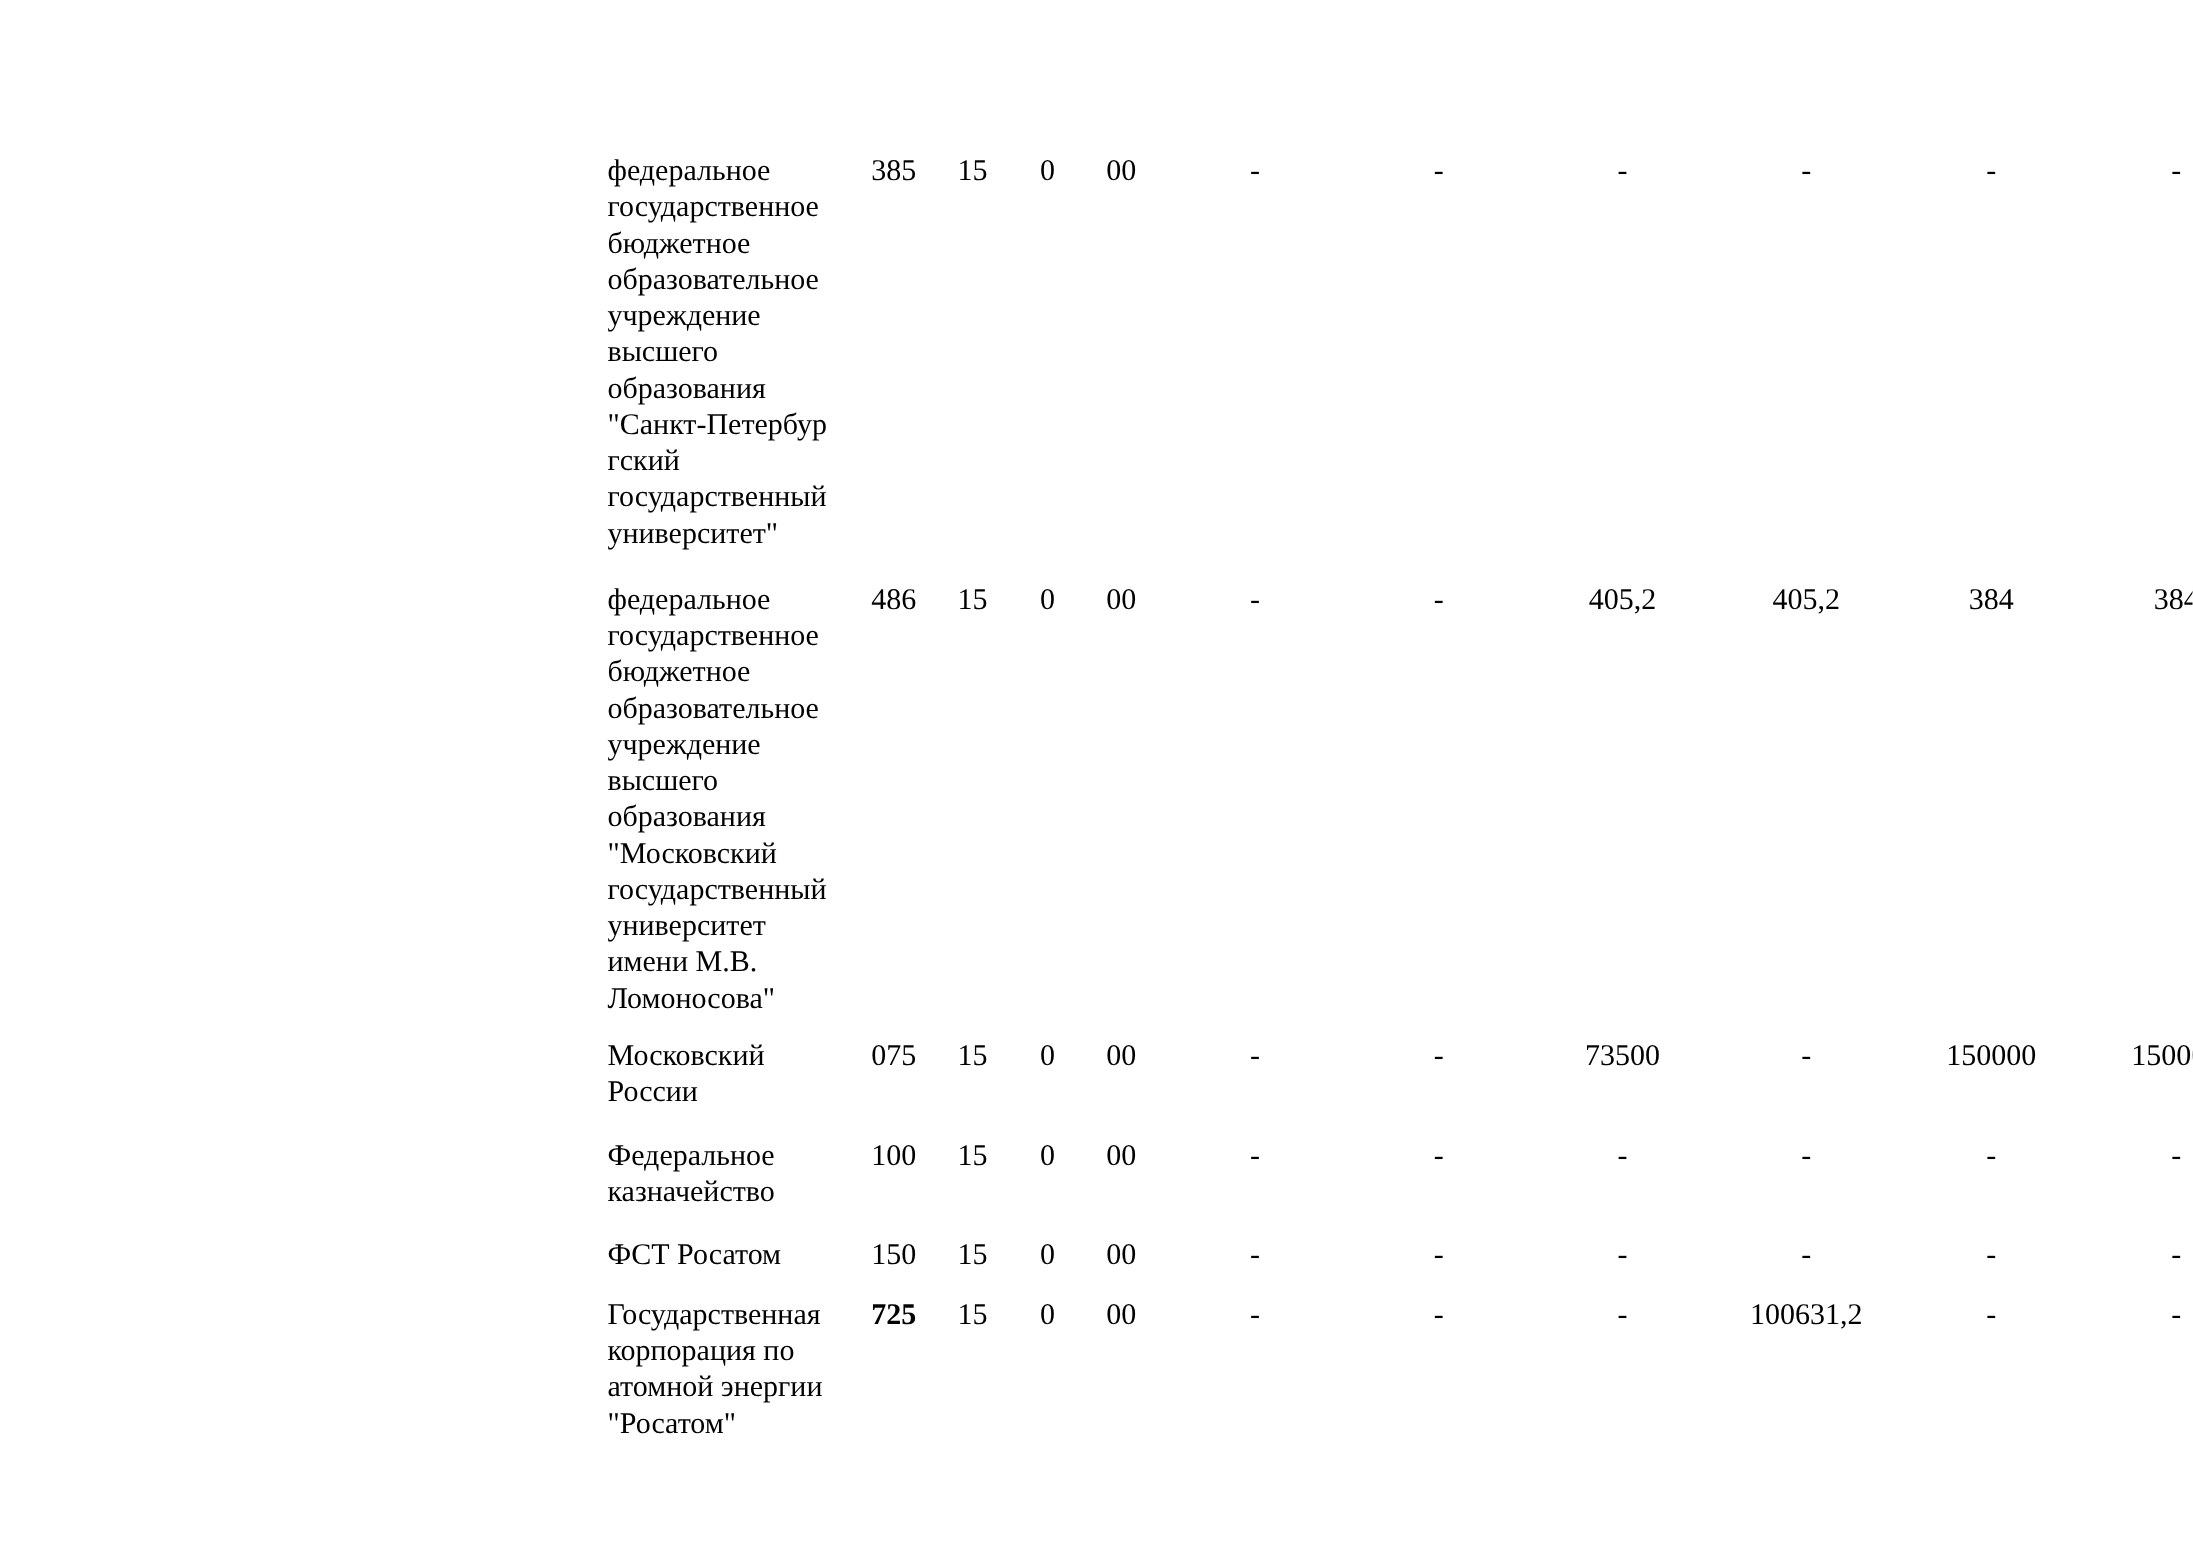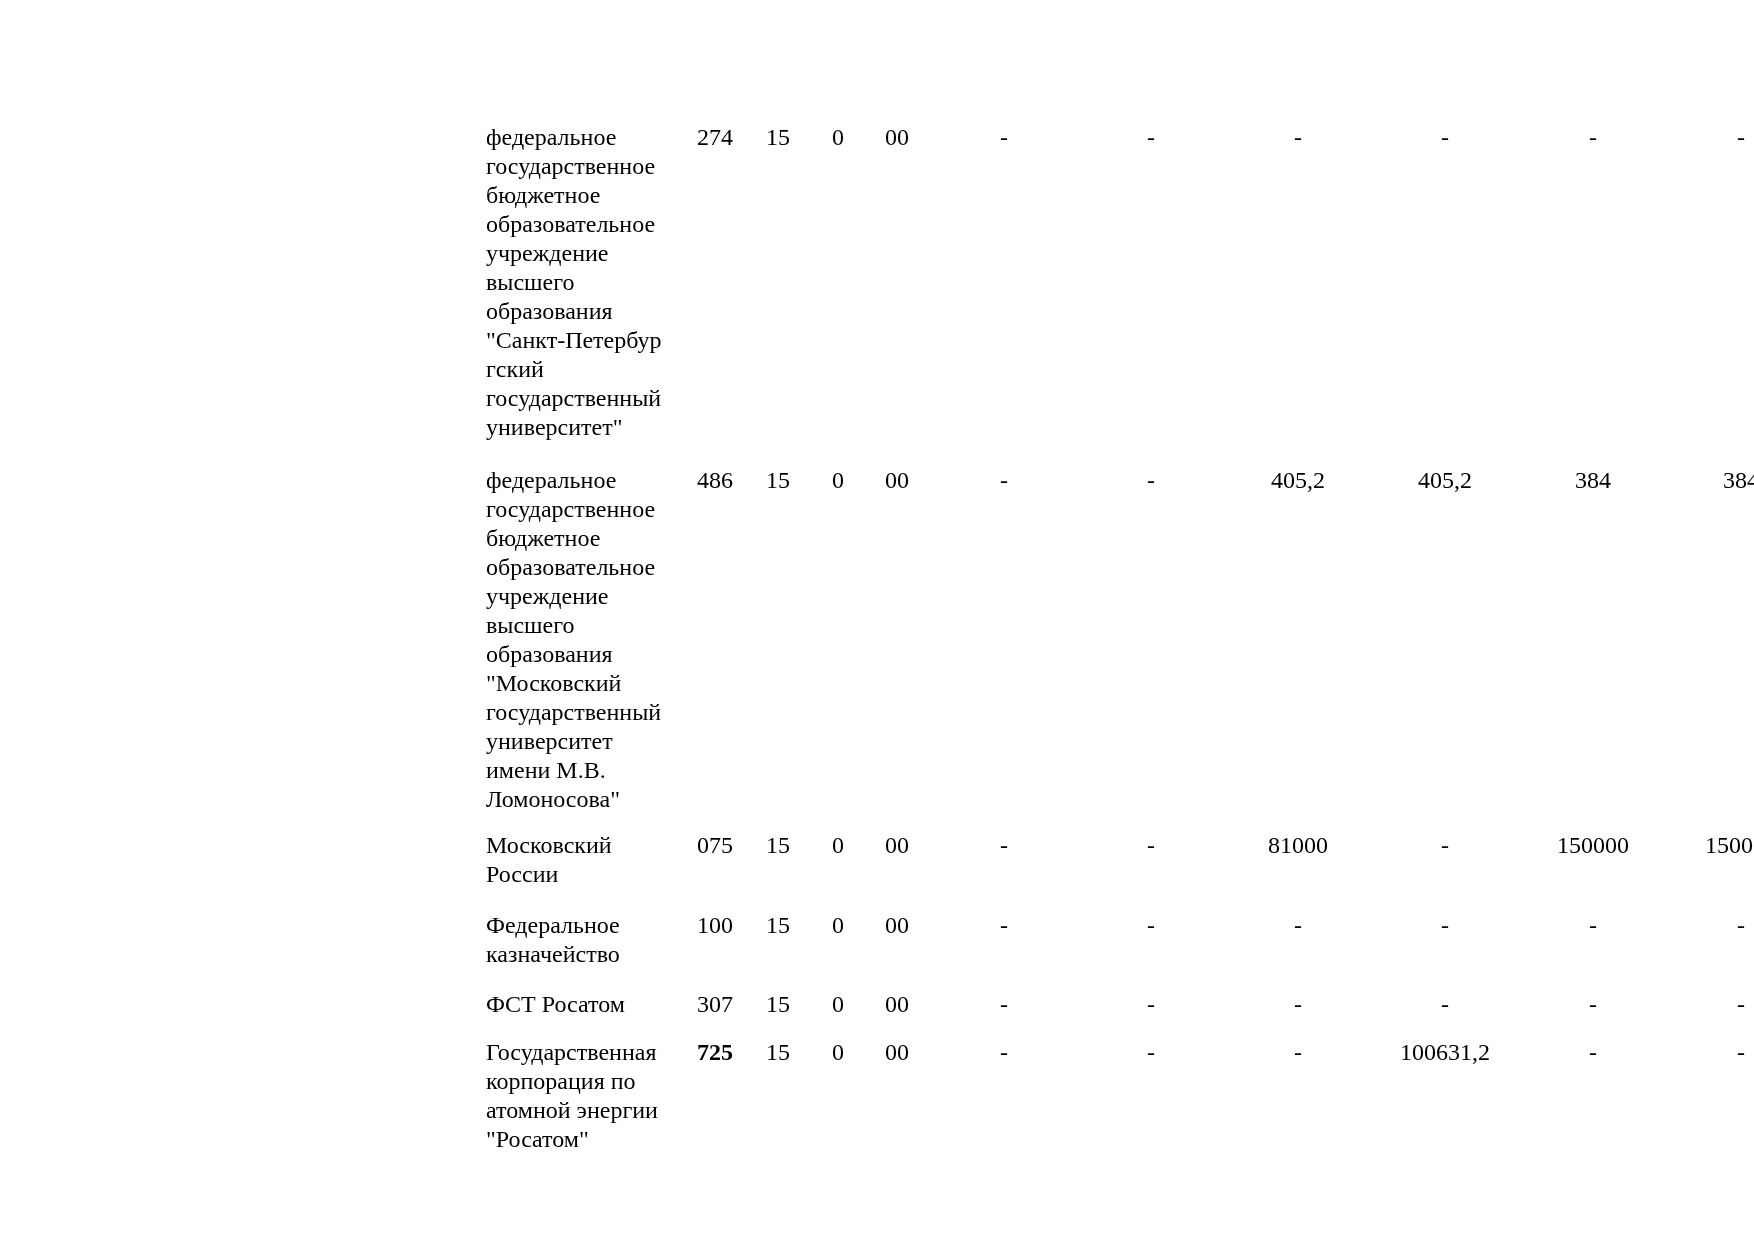--- a/index.html
+++ b/index.html
@@ -55,21 +55,21 @@
 государственное
 бюджетное
 образовательное
 учреждение
 высшего
 образования
 "Санкт-Петербур
 гский
 государственный
 университет"</div>
-      <div class="cell num" style="left: 655px;">274</div>
+      <div class="cell num" style="left: 655px;">385</div>
       <div class="cell num" style="left: 718px;">15</div>
       <div class="cell num" style="left: 778px;">0</div>
       <div class="cell num" style="left: 837px;">00</div>
       <div class="cell num" style="left: 944px;">-</div>
       <div class="cell num" style="left: 1091px;">-</div>
       <div class="cell num" style="left: 1238px;">-</div>
       <div class="cell num" style="left: 1385px;">-</div>
       <div class="cell num" style="left: 1533px;">-</div>
       <div class="cell num" style="left: 1681px;">-</div>
     </div>
@@ -101,21 +101,21 @@
 
     <div class="row" style="top: 831px;">
       <div class="cell name">Московский
 России</div>
       <div class="cell num" style="left: 655px;">075</div>
       <div class="cell num" style="left: 718px;">15</div>
       <div class="cell num" style="left: 778px;">0</div>
       <div class="cell num" style="left: 837px;">00</div>
       <div class="cell num" style="left: 944px;">-</div>
       <div class="cell num" style="left: 1091px;">-</div>
-      <div class="cell num" style="left: 1238px;">81000</div>
+      <div class="cell num" style="left: 1238px;">73500</div>
       <div class="cell num" style="left: 1385px;">-</div>
       <div class="cell num" style="left: 1533px;">150000</div>
       <div class="cell num" style="left: 1681px;">150000</div>
     </div>
 
     <div class="row" style="top: 911px;">
       <div class="cell name">Федеральное
 казначейство</div>
       <div class="cell num" style="left: 655px;">100</div>
       <div class="cell num" style="left: 718px;">15</div>
@@ -124,21 +124,21 @@
       <div class="cell num" style="left: 944px;">-</div>
       <div class="cell num" style="left: 1091px;">-</div>
       <div class="cell num" style="left: 1238px;">-</div>
       <div class="cell num" style="left: 1385px;">-</div>
       <div class="cell num" style="left: 1533px;">-</div>
       <div class="cell num" style="left: 1681px;">-</div>
     </div>
 
     <div class="row" style="top: 990px;">
       <div class="cell name">ФСТ Росатом</div>
-      <div class="cell num" style="left: 655px;">307</div>
+      <div class="cell num" style="left: 655px;">150</div>
       <div class="cell num" style="left: 718px;">15</div>
       <div class="cell num" style="left: 778px;">0</div>
       <div class="cell num" style="left: 837px;">00</div>
       <div class="cell num" style="left: 944px;">-</div>
       <div class="cell num" style="left: 1091px;">-</div>
       <div class="cell num" style="left: 1238px;">-</div>
       <div class="cell num" style="left: 1385px;">-</div>
       <div class="cell num" style="left: 1533px;">-</div>
       <div class="cell num" style="left: 1681px;">-</div>
     </div>

